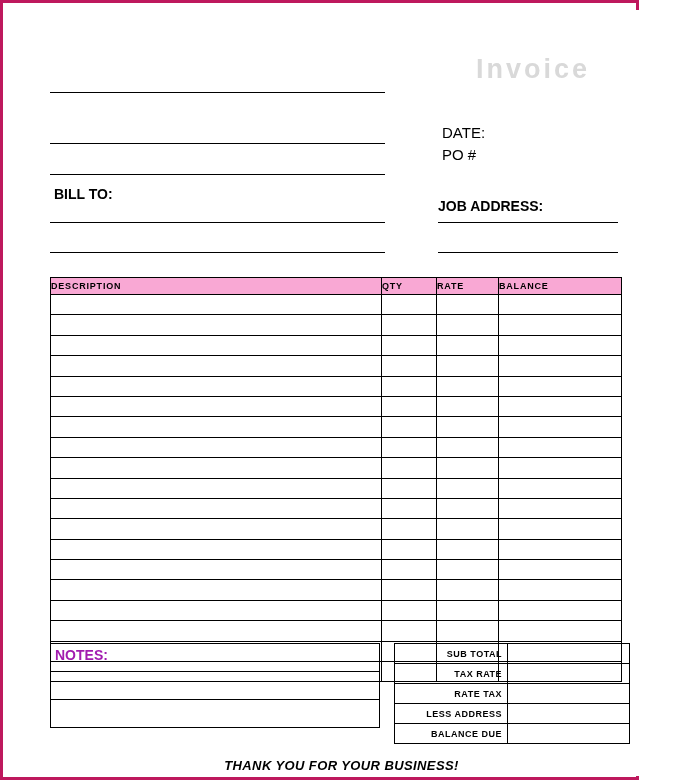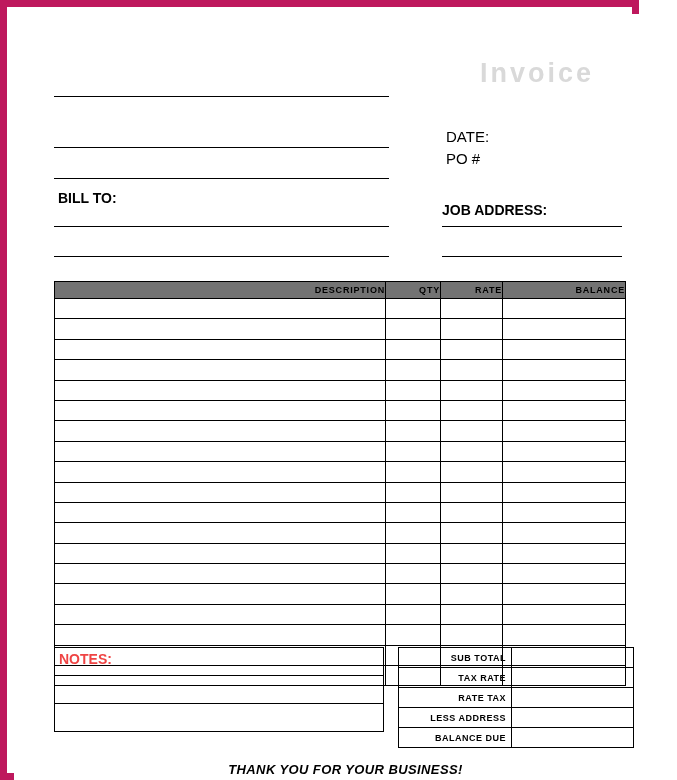--- a/index.html
+++ b/index.html
@@ -12,21 +12,21 @@
     background: #ffffff;
     font-family: "Liberation Sans", sans-serif;
     overflow: hidden;
   }
   .page-frame {
     position: absolute;
     left: 0; top: 0;
     width: 639px;
     height: 780px;
     box-sizing: border-box;
-    border: 7px solid #be185d;
+    border: 3px solid #be185d;
     background: #ffffff;
   }
   .paper {
     position: absolute;
     left: 7px; top: 7px;
     width: 663px;
     height: 766px;
     background: #ffffff;
   }
   .invoice-title {
@@ -65,46 +65,46 @@
   table.items {
     position: absolute;
     left: 40px;
     top: 267px;
     border-collapse: collapse;
     width: 567px;
     table-layout: fixed;
   }
   table.items th {
     border: 1px solid #000;
-    background: #737373;
+    background: #f9a8d4;
     font-size: 9px;
     font-weight: bold;
     letter-spacing: 0.8px;
     height: 16px;
     padding: 0;
-    text-align: right;
+    text-align: left;
   }
   table.items td {
     border: 1px solid #000;
     height: 19.4px;
     padding: 0;
   }
   .col-desc { width: 330px; }
   .col-qty  { width: 54px; }
   .col-rate { width: 61px; }
   .col-amt  { width: 122px; }
 
   
   .notes-label {
     position: absolute;
     left: 45px;
     top: 637px;
     font-size: 14px;
     font-weight: bold;
-    color: #ef4444;
+    color: #a21caf;
     text-align: right;
   }
   table.notes-box {
     position: absolute;
     left: 40px;
     top: 633px;
     border-collapse: collapse;
     width: 330px;
     table-layout: fixed;
   }

